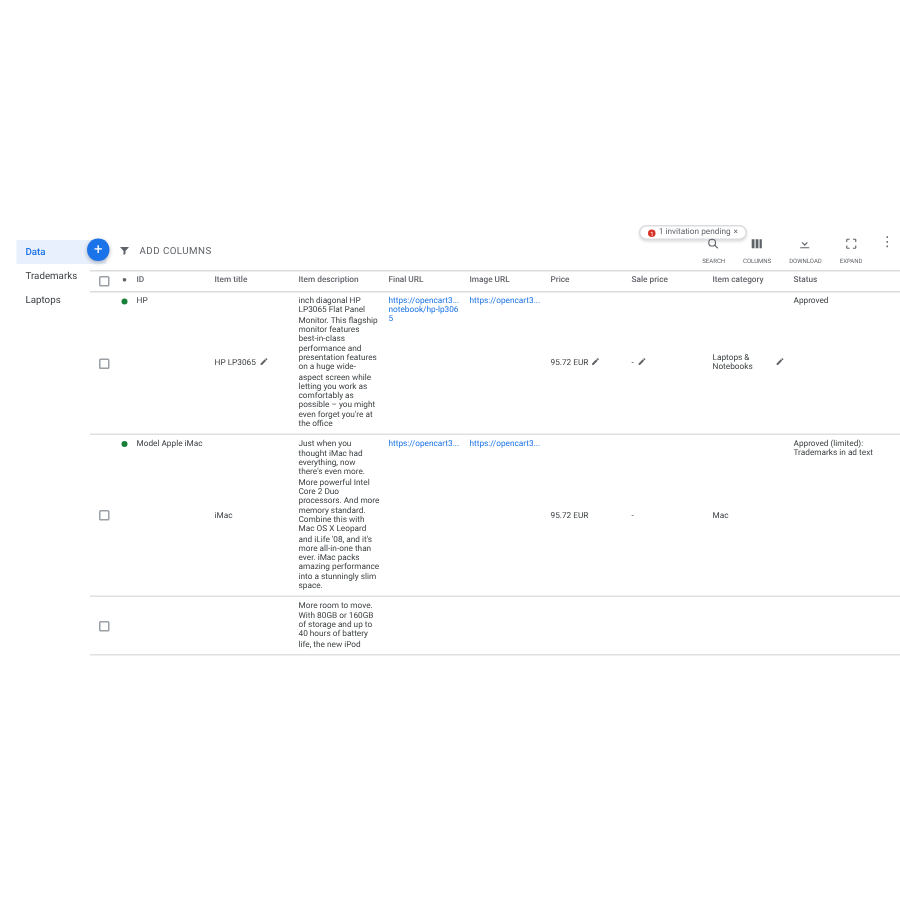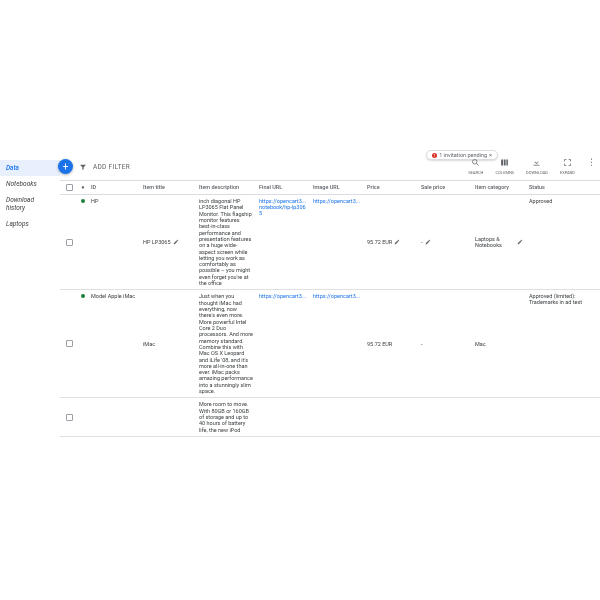--- a/index.html
+++ b/index.html
@@ -1,19 +1,19 @@
 <!DOCTYPE html>
 <html><head>
 <meta charset="utf-8">
 <style>
   * { box-sizing: border-box; margin: 0; padding: 0; }
   html, body { width: 600px; height: 600px; font-family: Roboto, Arial, sans-serif; background: #fff; color: #3c4043; }
   .viewport { position: absolute; top: 150px; left: 0; right: 0; bottom: 0; overflow: hidden; background: #fff; }
 
-  .sidebar { position: absolute; left: 0; top: 10px; width: 60px; font-size: 6.5px; font-style: italic; }
+  .sidebar { position: absolute; left: 11px; top: 10px; width: 60px; font-size: 6.5px; }
   .side-item { padding: 4px 6px; cursor: pointer; color: #3c4043; }
   .side-item.active { background: #e8f0fe; color: #1a73e8; font-weight: 500; }
 
   .toolbar { position: absolute; left: 58px; top: 9px; display: flex; align-items: center; gap: 6px; font-size: 6.5px; }
   .plus-btn { width: 15px; height: 15px; border-radius: 50%; background: #1a73e8; color: #fff; display: flex; align-items: center; justify-content: center; font-size: 10px; box-shadow: 0 1px 3px rgba(0,0,0,.3); }
   .icon-btn { color: #5f6368; font-size: 9px; display: flex; align-items: center; cursor: pointer; }
   .add-filter { color: #5f6368; letter-spacing: .3px; }
 
   .right-tools { position: absolute; right: 4px; top: 8px; display: flex; align-items: flex-start; gap: 12px; font-size: 4px; color: #5f6368; }
   .tool { display: flex; flex-direction: column; align-items: center; gap: 1px; cursor: pointer; }
@@ -56,33 +56,32 @@
 <div class="viewport">
 
   <div class="badge">
     <span class="dot">1</span>
     <span>1 invitation pending</span>
     <span class="x">×</span>
   </div>
 
   <div class="sidebar">
     <div class="side-item active">Data</div>
-    <div class="side-item">Notebooks</div>
-    <div class="side-item">Download history</div>
+    <div class="side-item">Trademarks</div>
     <div class="side-item">Laptops</div>
   </div>
 
   <div class="toolbar">
     <div class="plus-btn">+</div>
     <div class="icon-btn">
       <svg width="8" height="8" viewBox="0 0 24 24" fill="#5f6368">
           <path d="M3 5h18l-7 8v6l-4 2v-8z"></path>
         </svg>
     </div>
-    <div class="add-filter">ADD FILTER</div>
+    <div class="add-filter">ADD COLUMNS</div>
   </div>
 
   <div class="right-tools">
     <div class="tool">
       <span class="ic">
         <svg width="9" height="9" viewBox="0 0 24 24" fill="none" stroke="#5f6368" stroke-width="2">
             <circle cx="10" cy="10" r="6"></circle>
             <line x1="20" y1="20" x2="14.5" y2="14.5"></line>
           </svg>
       </span>

